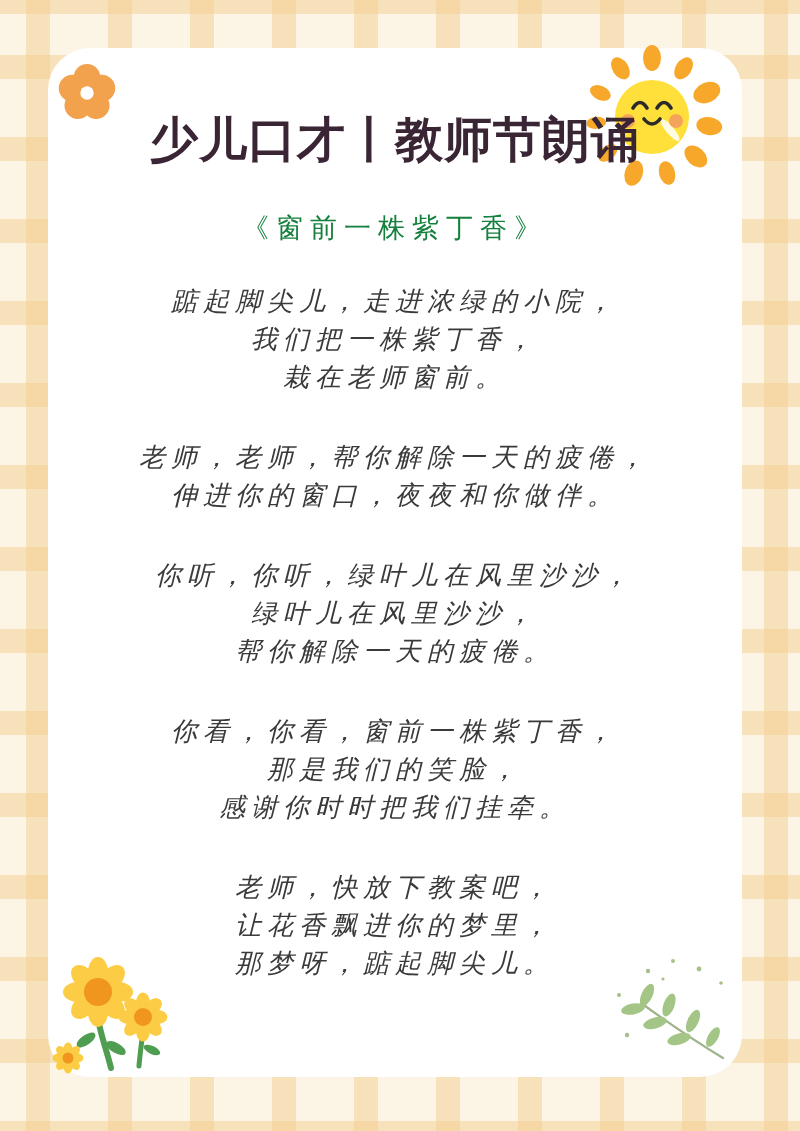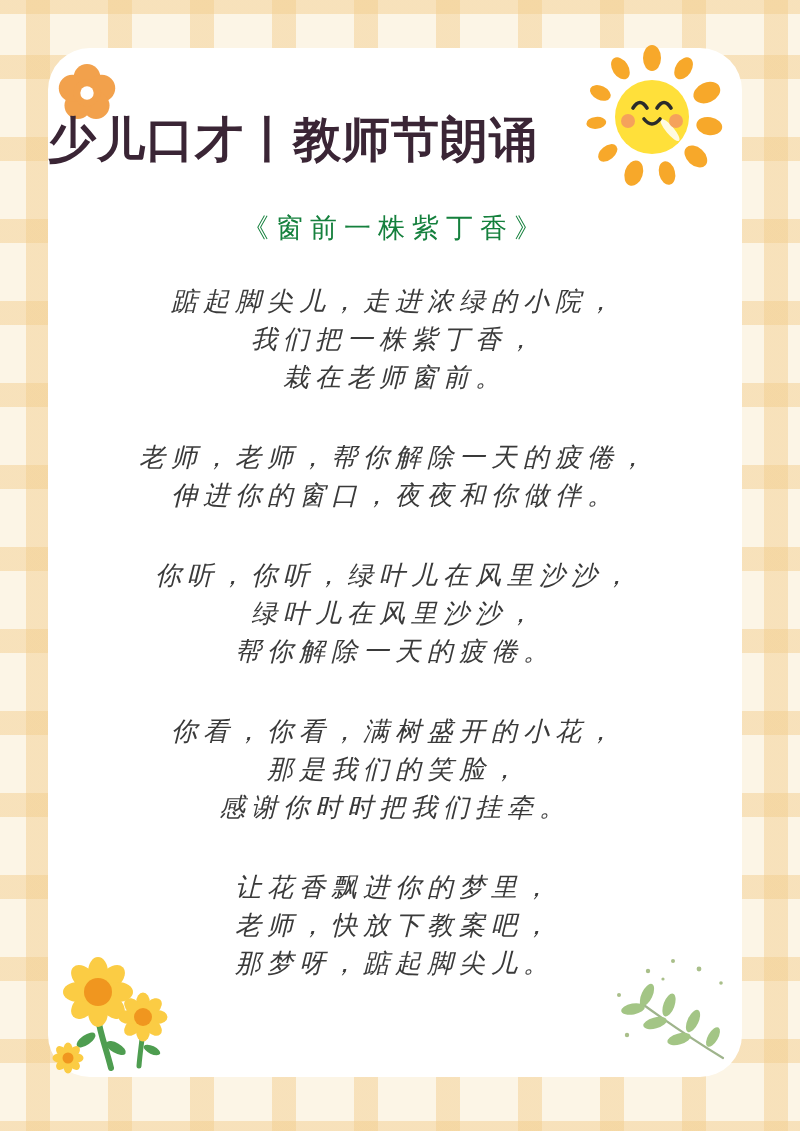--- a/index.html
+++ b/index.html
@@ -16,21 +16,21 @@
     position:absolute;left:48px;top:48px;width:694px;height:1029px;
     background:#FFFFFF;border-radius:42px;
   }
   .deco{position:absolute;pointer-events:none;}
   .flower-tl{left:8px;top:14px;width:62px;height:62px;}
   .sun-tr{left:519px;top:-16px;width:170px;height:170px;}
   .flowers-bl{left:0px;top:890px;width:180px;height:140px;}
   .sprig-br{left:555px;top:895px;width:140px;height:125px;}
   .title{
     position:absolute;left:0;right:0;top:60px;margin:0;
-    text-align:left;font-weight:900;font-size:48px;letter-spacing:1px;
+    text-align:center;font-weight:900;font-size:48px;letter-spacing:1px;
     color:#3A2535;
   }
   .poem-title{
     position:absolute;left:0;right:0;top:162px;margin:0;
     text-align:center;font-size:27px;letter-spacing:7px;
     color:#15803d;font-weight:500;
   }
   .poem{
     position:absolute;left:0;right:0;top:234px;
     text-align:center;color:#3A3A3A;font-style:italic;
@@ -121,27 +121,27 @@
       <div class="stanza">
         <p class="line">老师，老师，帮你解除一天的疲倦，</p>
         <p class="line">伸进你的窗口，夜夜和你做伴。</p>
       </div>
       <div class="stanza">
         <p class="line">你听，你听，绿叶儿在风里沙沙，</p>
         <p class="line">绿叶儿在风里沙沙，</p>
         <p class="line">帮你解除一天的疲倦。</p>
       </div>
       <div class="stanza">
-        <p class="line">你看，你看，满树盛开的小花，</p>
+        <p class="line">你看，你看，窗前一株紫丁香，</p>
         <p class="line">那是我们的笑脸，</p>
         <p class="line">感谢你时时把我们挂牵。</p>
       </div>
       <div class="stanza">
+        <p class="line">老师，快放下教案吧，</p>
         <p class="line">让花香飘进你的梦里，</p>
-        <p class="line">老师，快放下教案吧，</p>
         <p class="line">那梦呀，踮起脚尖儿。</p>
       </div>
     </div>
 
     <svg class="deco flowers-bl" viewBox="0 0 180 140">
 
       <path d="M 50 80 C 52 95, 58 110, 63 130" stroke="#4E9D50" stroke-width="6" fill="none" stroke-linecap="round"></path>
       <g transform="rotate(-35 38 102)">
           <ellipse cx="38" cy="102" rx="11" ry="5" fill="#4E9D50"></ellipse>
         </g>

